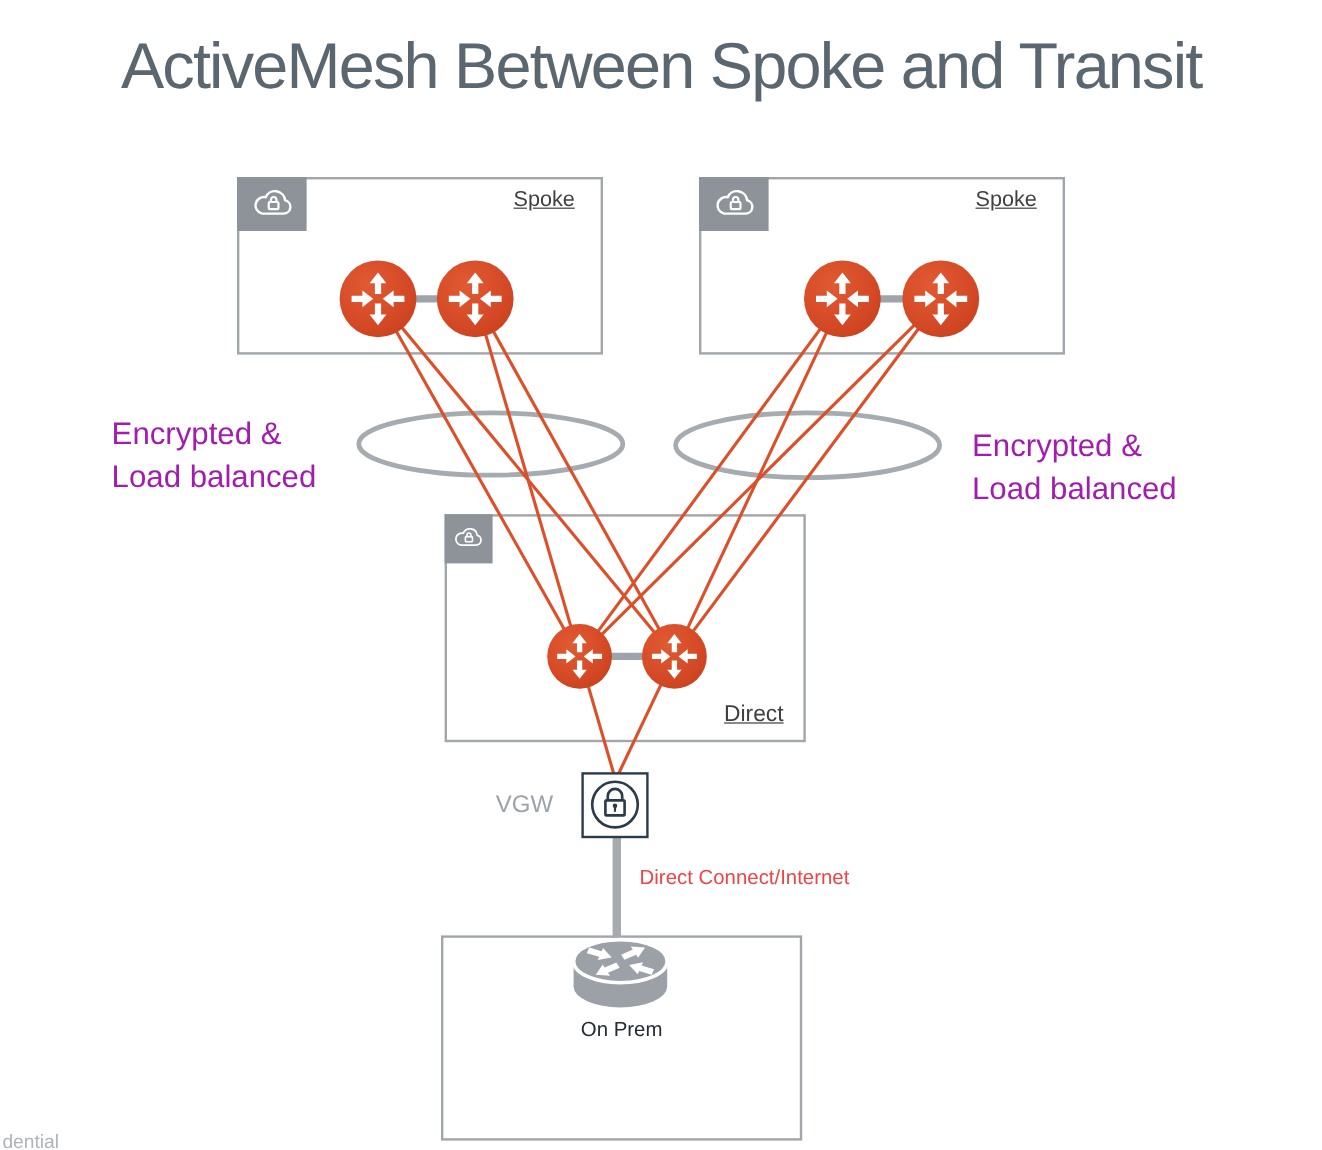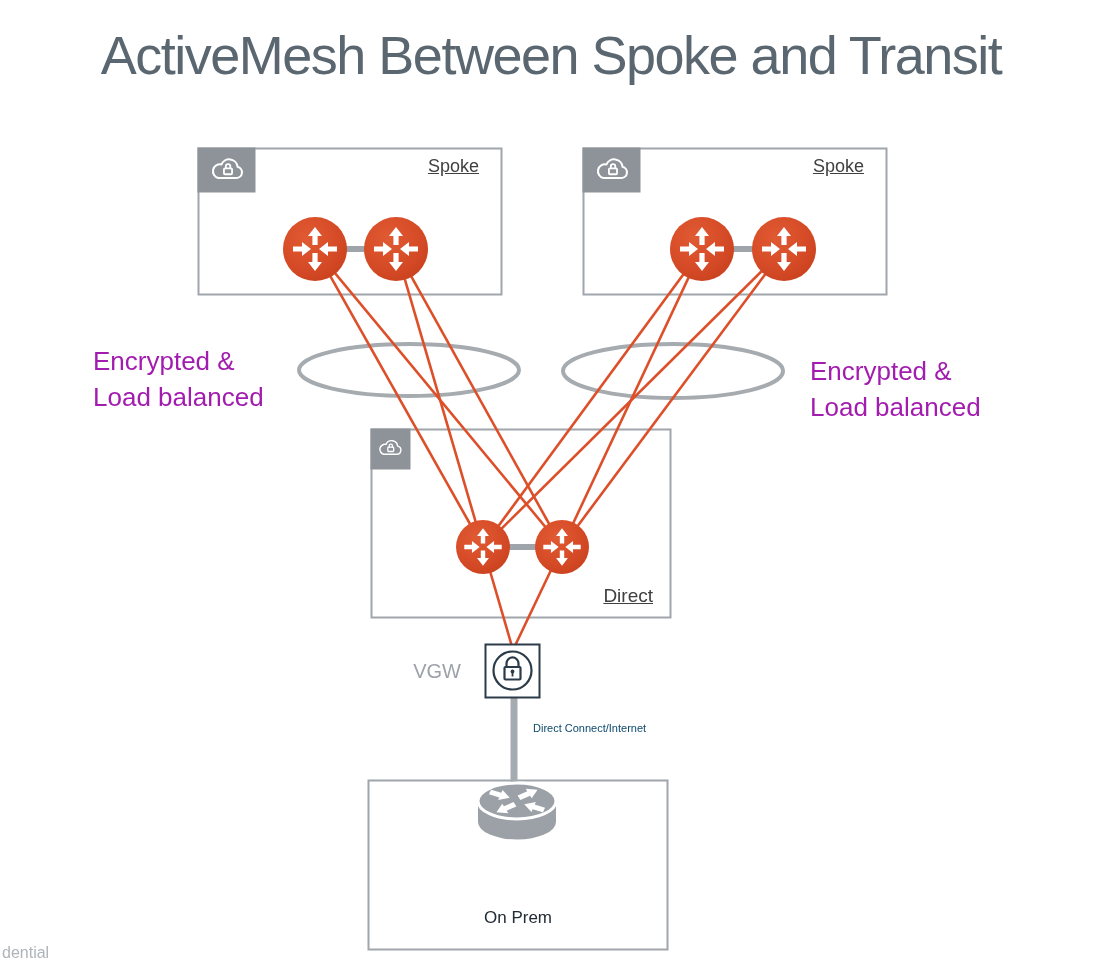--- a/index.html
+++ b/index.html
@@ -12,21 +12,21 @@
   .page-title{
     left:0;top:24px;width:1102px;text-align:center;
     font-size:54px;letter-spacing:-1.5px;color:#5B6770;font-weight:400;
   }
   .box-label{color:#404040;font-size:18px;text-decoration:underline;}
   .box-label.right-in{text-align:right;}
   .note{
     color:#a21caf;font-size:26px;line-height:36px;
   }
   .vgw-label{color:#9CA2A9;font-size:20px;text-align:right;}
-  .link-label{color:#0c4a6e;font-size:11px;}
+  .link-label{color:#ef4444;font-size:17px;}
   .onprem-label{color:#232B34;font-size:17px;text-align:center;}
   .watermark{color:#AFB4B9;font-size:16px;}
 </style>
 </head>
 <body>
 
 <svg id="diagram-svg" width="1102" height="958" viewBox="0 0 1102 958">
   <defs>
     <radialGradient id="gw" cx="38%" cy="32%" r="78%">
       <stop offset="0%" stop-color="#E05A33"></stop>
@@ -151,15 +151,15 @@
 </div>
 <div class="abs note" style="left:810px;top:353px;">
   <div>Encrypted &amp;</div>
   <div>Load balanced</div>
 </div>
 
 <div class="abs vgw-label" style="left:395px;top:660px;width:54px;margin-left:12px;">VGW</div>
 
 <div class="abs link-label" style="left:533px;top:722px;">Direct Connect/Internet</div>
 
-<div class="abs onprem-label" style="left:368px;top:908px;width:300px;">On Prem</div>
+<div class="abs onprem-label" style="left:368px;top:848px;width:300px;">On Prem</div>
 
 <div class="abs watermark" style="left:2px;top:944px;">dential</div>
 
 </body></html>

